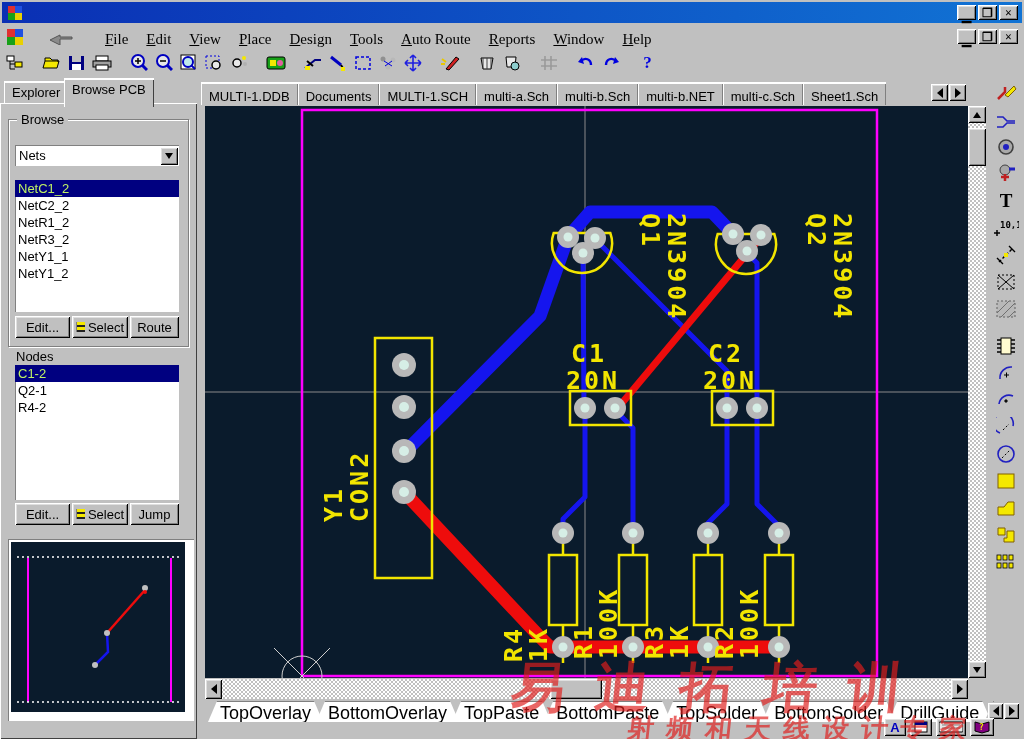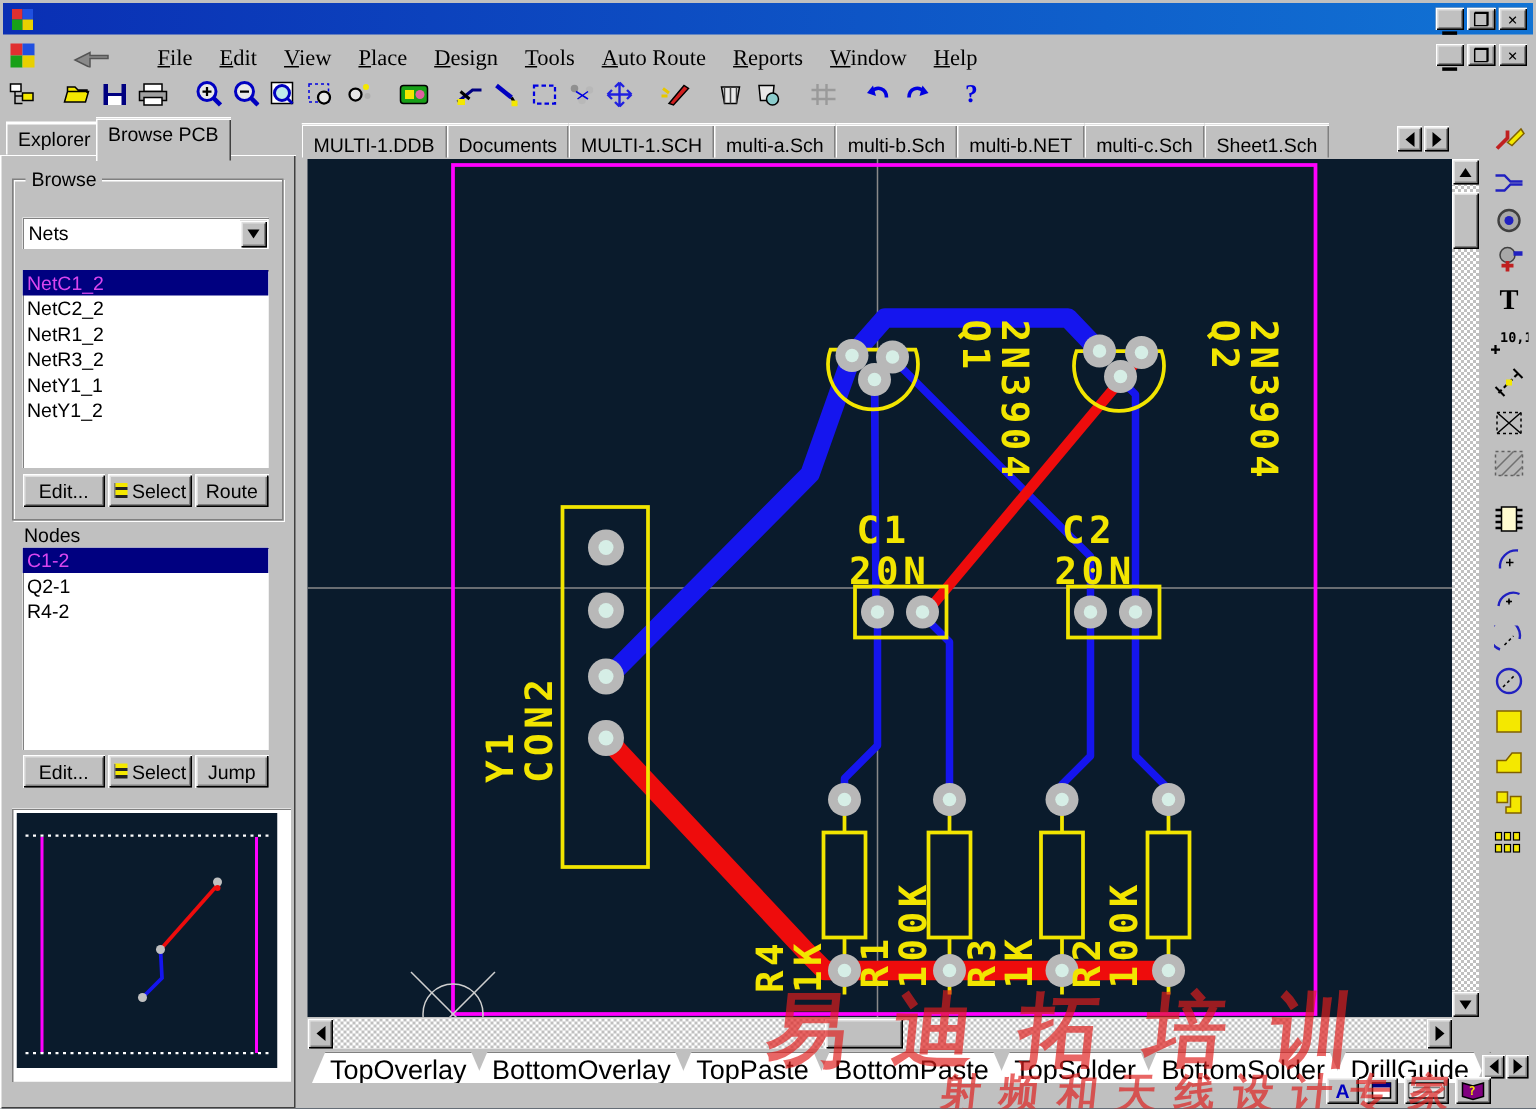--- a/index.html
+++ b/index.html
@@ -39,21 +39,21 @@
   .ptab.active{top:0;height:25px;z-index:3;font-weight:normal}
   #panel-body{position:absolute;left:0;top:25px;width:197px;height:636px;background:#c0c0c0;
               box-shadow:inset 1px 1px 0 #fff,inset -1px -1px 0 #404040}
   .group{position:absolute;border:1px solid #808080;box-shadow:1px 1px 0 #fff,inset 1px 1px 0 #fff}
   .group-label{position:absolute;top:-8px;left:8px;background:#c0c0c0;padding:0 4px}
   .combo{position:absolute;background:#fff;display:flex;align-items:center}
   .combo .val{flex:1;padding-left:4px}
   .combo .drop{width:18px;height:18px;margin:1px}
   .listbox{position:absolute;background:#fff;overflow:hidden}
   .lrow{height:17px;line-height:17px;padding-left:3px;white-space:nowrap}
-  .lrow.sel{background:#000080;color:#d946ef}
+  .lrow.sel{background:#000080;color:#bef264}
   .pbtn{position:absolute;height:22px;font-size:13px;gap:3px}
   .mini-sel-icon{width:9px;height:10px;background:
      linear-gradient(#f4e800 0 3px,#222 3px 5px,#f4e800 5px 8px,#222 8px 10px);box-shadow:1px 0 0 #808080 inset}
   
   .sb-track{background:#fff;background-image:repeating-conic-gradient(#ffffff 0% 25%,#c0c0c0 0% 50%);background-size:4px 4px}
   .sbtn{width:17px;height:17px}
   
   #canvas-wrap{left:205px;top:106px;width:763px;height:572px;background:#0a1b2c}
   
   .layer-tab{height:19px;padding:2px 12px 0;margin-left:-7px;background:#fff;

